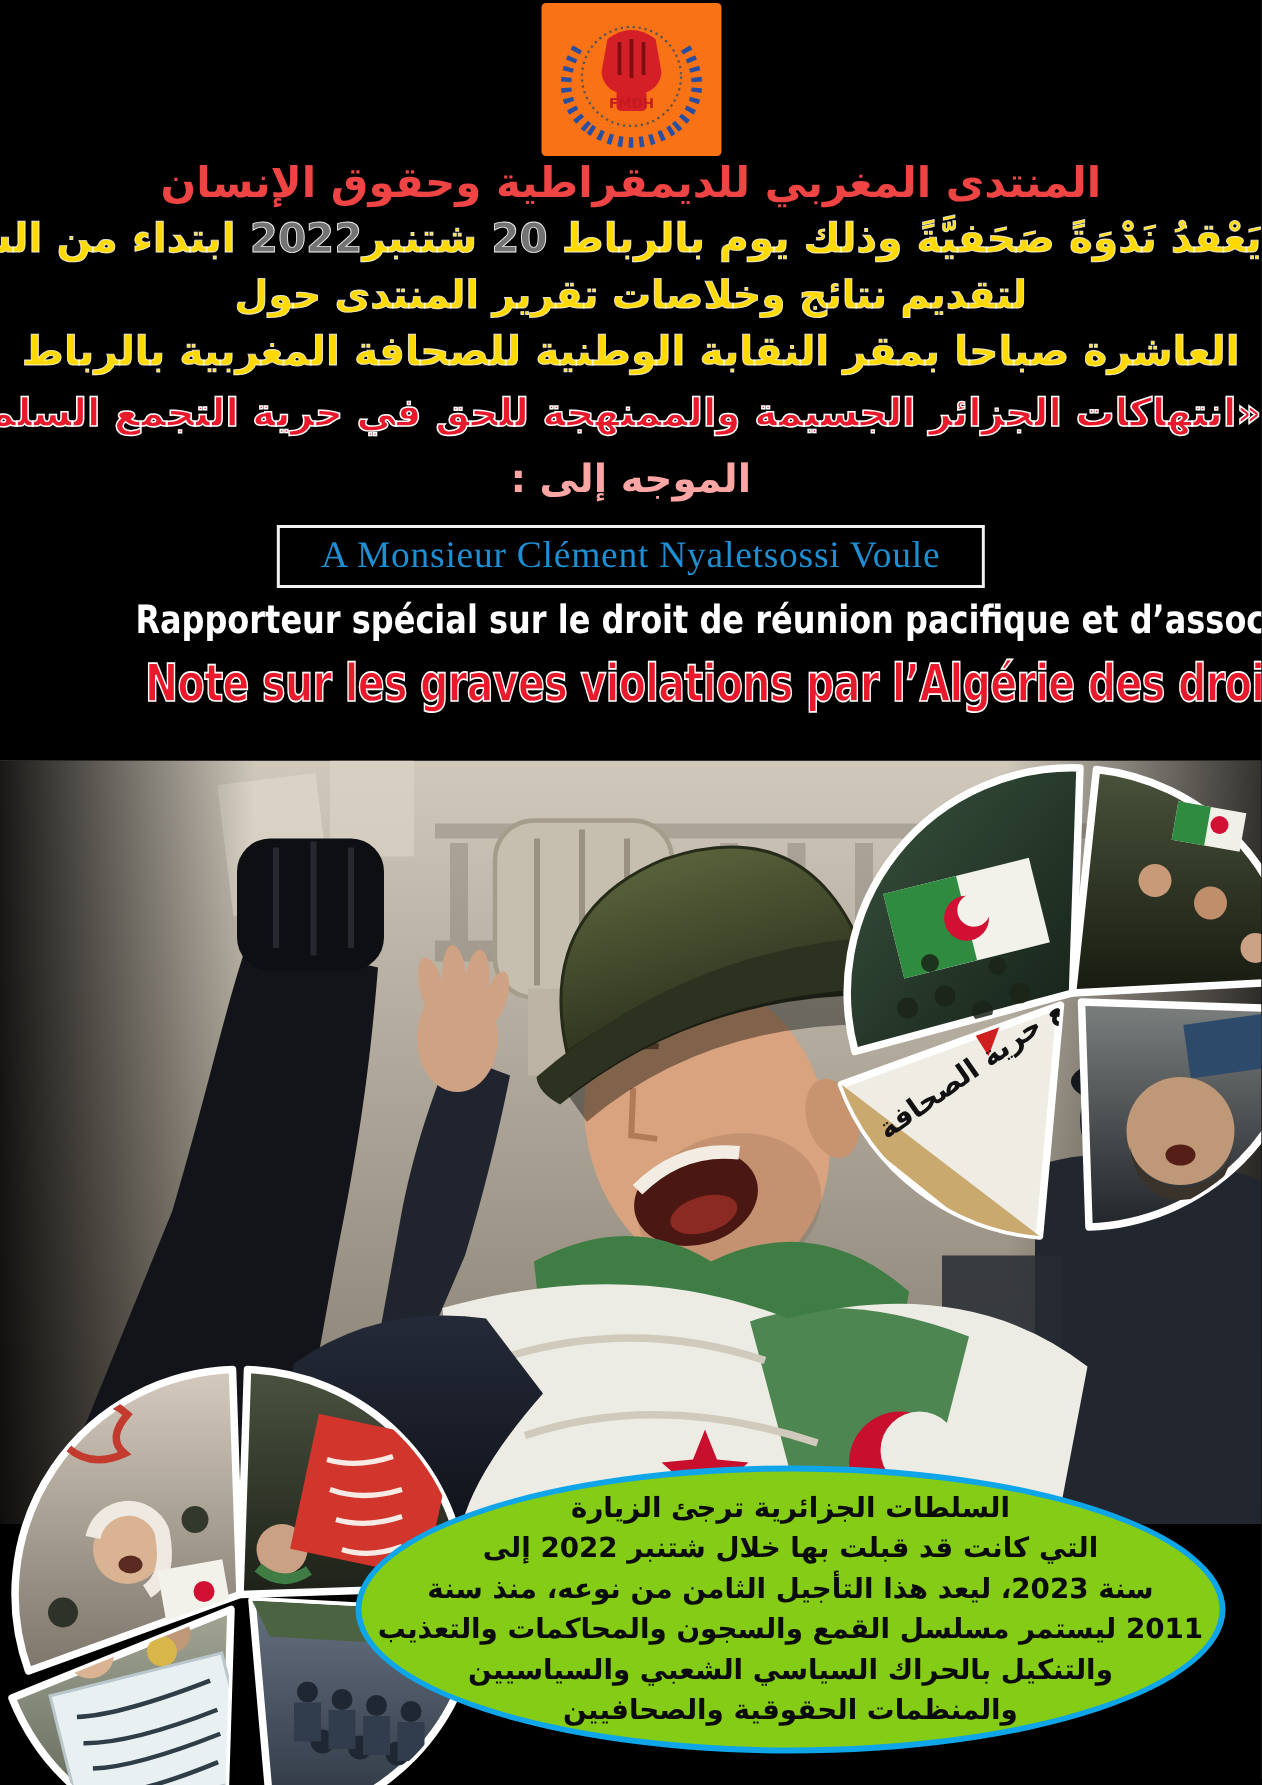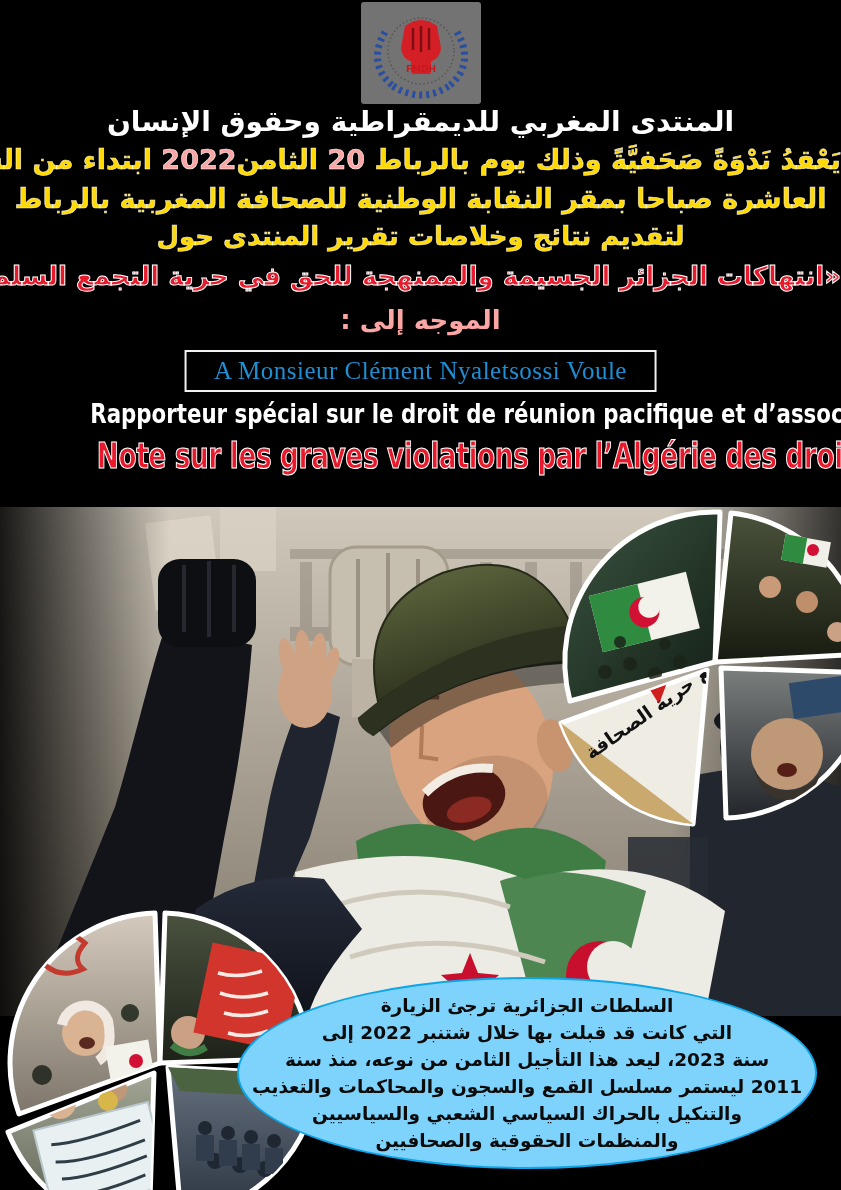--- a/index.html
+++ b/index.html
@@ -1,26 +1,26 @@
 <!DOCTYPE html>
 <html lang="ar"><head>
 <meta charset="utf-8">
 <style>
   html,body{margin:0;padding:0;background:#222;}
   .root{position:relative;width:841px;height:1190px;background:#000;overflow:hidden;
         font-family:"DejaVu Sans",sans-serif;margin:0 auto;}
   
-  .logo-box{position:absolute;left:361px;top:2px;width:120px;height:102px;background:#737373;
+  .logo-box{position:absolute;left:361px;top:2px;width:120px;height:102px;background:#f97316;
             border-radius:3px;display:flex;align-items:center;justify-content:center;}
   
   .ar-block{position:absolute;left:0;top:104px;width:841px;text-align:center;direction:rtl;}
   .ar-line{white-space:nowrap;font-weight:bold;}
-  .l-org{color:#ffffff;font-size:28px;line-height:36px;}
+  .l-org{color:#ef4444;font-size:28px;line-height:36px;}
   .l-gold{color:#FFD900;font-size:27px;line-height:39px;-webkit-text-stroke:0.6px rgba(255,255,255,.8);}
-  .l-gold .wnum{color:#fca5a5;-webkit-text-stroke:0.6px rgba(255,255,255,.9);}
+  .l-gold .wnum{color:#737373;-webkit-text-stroke:0.6px rgba(255,255,255,.9);}
   .l-red{color:#E8192B;font-size:26px;line-height:45px;-webkit-text-stroke:1px #ffffff;}
   .l-white{color:#fca5a5;font-size:26px;line-height:42px;}
   
   .recipient-box{position:absolute;top:350px;left:50%;transform:translateX(-50%);
                  border:2px solid #f2f2f2;padding:5px 28px;white-space:nowrap;}
   .recipient-name{font-family:"Liberation Serif",serif;font-weight:normal;font-size:25px;
                   color:#1E8FD2;letter-spacing:.5px;}
   .fr-line{position:absolute;left:0;width:841px;text-align:center;white-space:nowrap;}
   .role{top:399px;color:#fff;font-weight:bold;font-size:26px;}
   .role .cond{display:inline-block;transform:scaleX(.82);transform-origin:center;}
@@ -29,21 +29,21 @@
   .note-red{color:#E8192B;font-weight:bold;font-size:33px;-webkit-text-stroke:1.1px #ffffff;
             letter-spacing:-.5px;}
   .note-red .cond{display:inline-block;transform:scaleX(.8) scaleY(1.05);transform-origin:center;}
   
   .photo{position:absolute;left:0;top:507px;width:841px;height:509px;z-index:1;}
   .pie{position:absolute;z-index:4;}
   .pie-tr{left:545px;top:492px;}
   .pie-bl{left:-10px;top:893px;}
   
   .footer-ellipse{position:absolute;left:237px;top:977px;width:580px;height:192px;z-index:5;
-                  background:#7dd3fc;border:2px solid #0ea5e9;border-radius:50%;
+                  background:#84cc16;border:4px solid #0ea5e9;border-radius:50%;
                   box-sizing:border-box;}
   .footer-text{width:100%;height:100%;display:flex;flex-direction:column;justify-content:center;
                text-align:center;direction:rtl;color:#0b0b0b;font-weight:bold;font-size:18.5px;
                line-height:27px;}
   .footer-text div{white-space:nowrap;}
 </style>
 </head>
 <body>
 
 <div class="root">
@@ -60,23 +60,23 @@
         <path d="M42,22 Q58,10 74,22 L78,44 Q77,58 58,60 Q39,58 38,44 Z" fill="#d41f26"></path>
         <rect x="48" y="56" width="20" height="14" rx="3" fill="#d41f26"></rect>
         <path d="M50,24 V46 M58,22 V48 M66,24 V46" stroke="#7d0f12" stroke-width="2.5" fill="none"></path>
       </g>
       <text x="58" y="68" text-anchor="middle" font-size="9" font-weight="bold" fill="#c41a1f">FMDH</text>
     </svg>
   </div>
 
   <div class="ar-block">
     <div class="ar-line l-org">المنتدى المغربي للديمقراطية وحقوق الإنسان</div>
-    <div class="ar-line l-gold"><span>يَعْقدُ نَدْوَةً صَحَفيَّةً وذلك يوم بالرباط </span><span class="wnum">20</span><span> الثامن</span><span class="wnum">2022</span><span> ابتداء من الساعة</span></div>
+    <div class="ar-line l-gold"><span>يَعْقدُ نَدْوَةً صَحَفيَّةً وذلك يوم بالرباط </span><span class="wnum">20</span><span> شتنبر</span><span class="wnum">2022</span><span> ابتداء من الساعة</span></div>
+    <div class="ar-line l-gold" style="font-size:26px;line-height:36px;">لتقديم نتائج وخلاصات تقرير المنتدى حول</div>
     <div class="ar-line l-gold">العاشرة صباحا بمقر النقابة الوطنية للصحافة المغربية بالرباط</div>
-    <div class="ar-line l-gold" style="font-size:26px;line-height:36px;">لتقديم نتائج وخلاصات تقرير المنتدى حول</div>
     <div class="ar-line l-red">«انتهاكات الجزائر الجسيمة والممنهجة للحق في حرية التجمع السلمي وتكوين الجمعيات»</div>
     <div class="ar-line l-white">الموجه إلى :</div>
   </div>
 
   <div class="recipient-box">
     <span class="recipient-name">A Monsieur Clément Nyaletsossi Voule</span>
   </div>
   <div class="fr-line role">
     <span class="cond">Rapporteur spécial sur le droit de réunion pacifique et d’association</span>
   </div>

